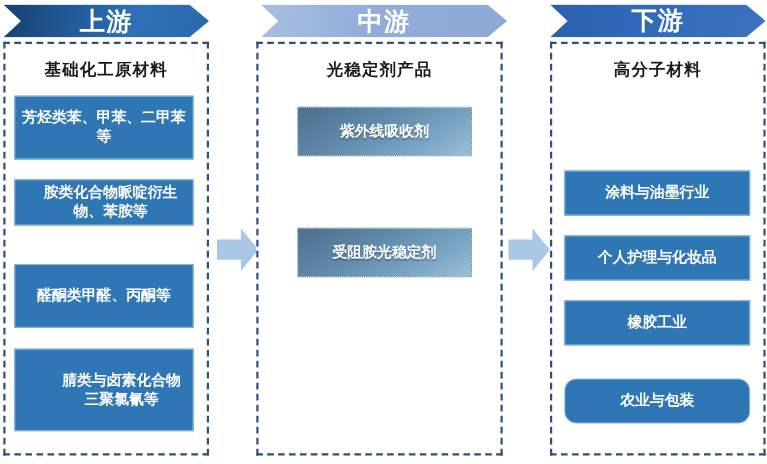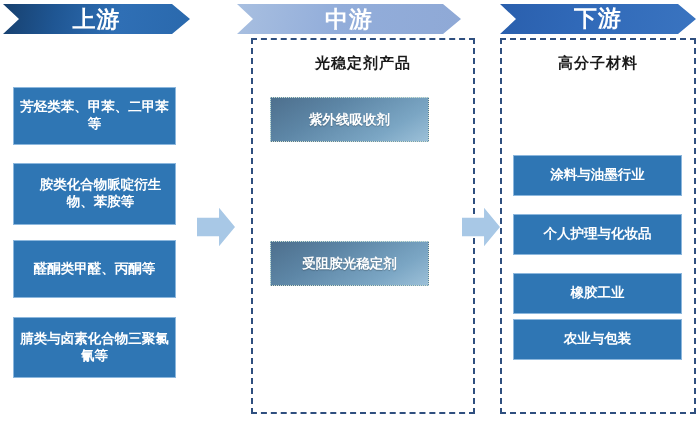--- a/index.html
+++ b/index.html
@@ -51,21 +51,21 @@
   
   .panel {
     position: absolute;
     top: 38px;
     height: 376px;
     border: 2px dashed #2f4f7f;
     box-sizing: border-box;
     background: #ffffff;
   }
   .panel-up   { left: 3px;   width: 187px; }
-  .panel-mid  { left: 251px; width: 224px; text-decoration: underline; }
+  .panel-mid  { left: 233px; width: 224px; text-decoration: underline; }
   .panel-down { left: 500px; width: 196px; }
 
   .panel-title {
     position: absolute;
     top: 14px;
     left: 0;
     width: 100%;
     text-align: center;
     font-size: 15px;
     font-weight: bold;
@@ -129,42 +129,45 @@
   .arrow-2 { left: 462px; top: 206px; }
 </style>
 </head>
 <body>
 
 <div id="canvas">
 
   <div class="chevron chev-up">
     <span>上游</span>
   </div>
+  <div class="panel panel-up">
+    <div class="panel-title">基础化工原材料</div>
+  </div>
   <div class="box box-up" style="top:87px;height:58px;font-family:Liberation Serif, serif;">芳烃类苯、甲苯、二甲苯等</div>
-  <div class="box box-up" style="top:163px;height:62px;padding-left:16px;">胺类化合物哌啶衍生物、苯胺等</div>
+  <div class="box box-up" style="top:163px;height:42px;padding-left:16px;">胺类化合物哌啶衍生物、苯胺等</div>
   <div class="box box-up" style="top:240px;height:58px;">醛酮类甲醛、丙酮等</div>
-  <div class="box box-up" style="top:317px;height:61px;">腈类与卤素化合物三聚氯氰等</div>
+  <div class="box box-up" style="top:317px;height:75px;padding-left:36px;">腈类与卤素化合物三聚氯氰等</div>
 
   <div class="flow-arrow arrow-1"></div>
 
   <div class="chevron chev-mid">
     <span>中游</span>
   </div>
   <div class="panel panel-mid">
     <div class="panel-title">光稳定剂产品</div>
   </div>
   <div class="box-mid" style="top:97px;height:45px;">紫外线吸收剂</div>
-  <div class="box-mid" style="top:207px;height:45px;margin-top:34px;">受阻胺光稳定剂</div>
+  <div class="box-mid" style="top:207px;height:45px;">受阻胺光稳定剂</div>
 
   <div class="flow-arrow arrow-2"></div>
 
   <div class="chevron chev-down">
     <span>下游</span>
   </div>
   <div class="panel panel-down">
     <div class="panel-title">高分子材料</div>
   </div>
   <div class="box box-down" style="top:155px;height:41px;">涂料与油墨行业</div>
   <div class="box box-down" style="top:214px;height:41px;">个人护理与化妆品</div>
   <div class="box box-down" style="top:273px;height:41px;">橡胶工业</div>
-  <div class="box box-down" style="top:319px;height:41px;">农业与包装</div>
+  <div class="box box-down" style="top:344px;height:41px;border-radius:11px;">农业与包装</div>
 
 </div>
 
 </body></html>

